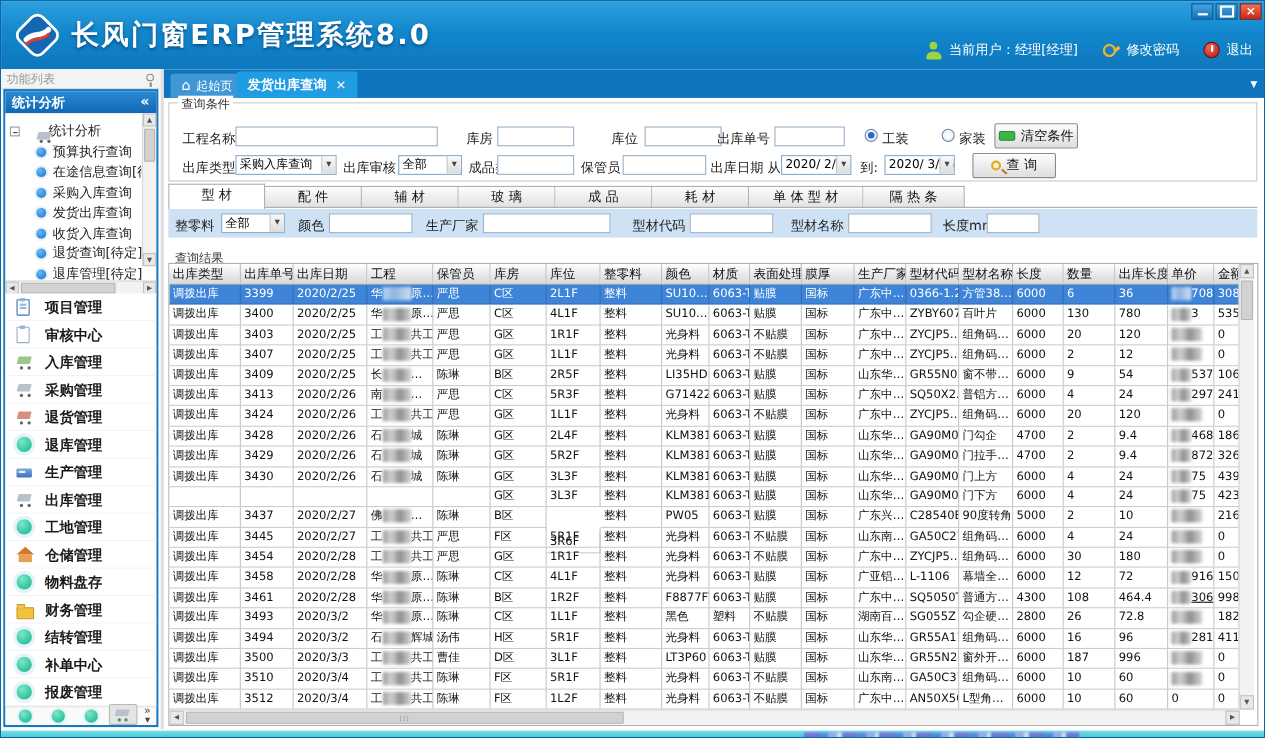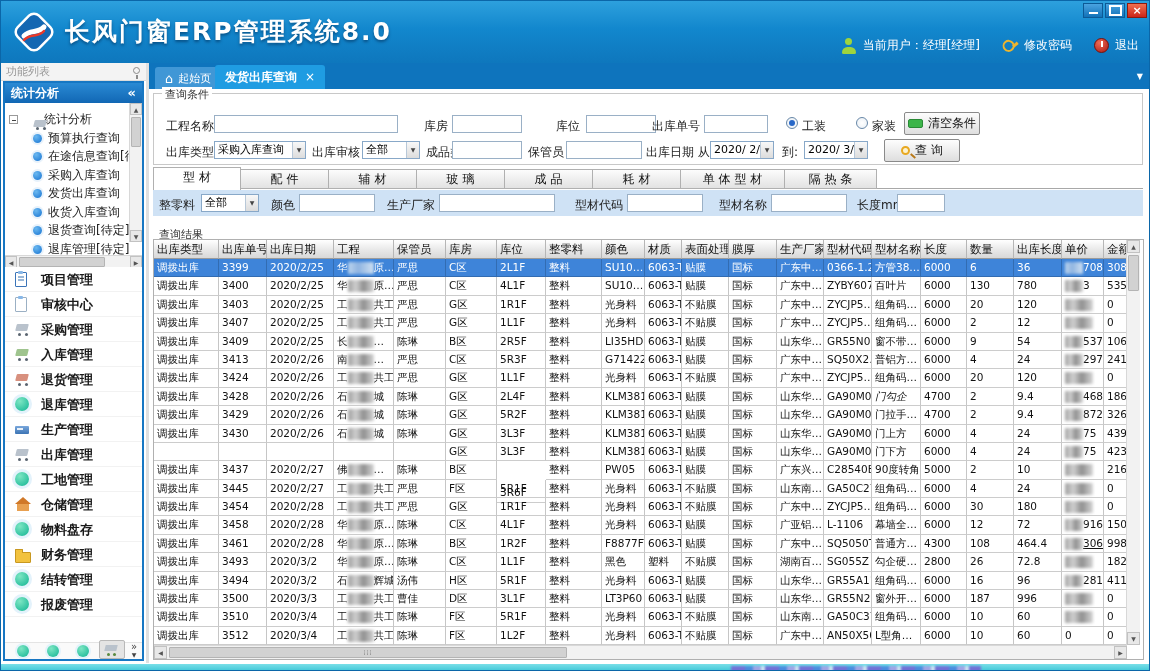--- a/index.html
+++ b/index.html
@@ -249,28 +249,28 @@
       <div class="menu">
           <div class="menu-item">
             <span class="micon clipboard-blue"></span>
             <span class="mlabel">项目管理</span>
           </div>
           <div class="menu-item">
             <span class="micon clipboard-white"></span>
             <span class="mlabel">审核中心</span>
           </div>
           <div class="menu-item">
+            <span class="micon cart-in"></span>
+            <span class="mlabel">入库管理</span>
+          </div>
+          <div class="menu-item">
             <span class="micon cart"></span>
             <span class="mlabel">采购管理</span>
           </div>
           <div class="menu-item">
-            <span class="micon cart-in"></span>
-            <span class="mlabel">入库管理</span>
-          </div>
-          <div class="menu-item">
             <span class="micon cart-return"></span>
             <span class="mlabel">退货管理</span>
           </div>
           <div class="menu-item">
             <span class="micon circle"></span>
             <span class="mlabel">退库管理</span>
           </div>
           <div class="menu-item">
             <span class="micon machine"></span>
             <span class="mlabel">生产管理</span>
@@ -291,20 +291,24 @@
             <span class="micon circle"></span>
             <span class="mlabel">物料盘存</span>
           </div>
           <div class="menu-item">
             <span class="micon folder"></span>
             <span class="mlabel">财务管理</span>
           </div>
           <div class="menu-item">
             <span class="micon circle"></span>
             <span class="mlabel">结转管理</span>
+          </div>
+          <div class="menu-item">
+            <span class="micon circle"></span>
+            <span class="mlabel">补单中心</span>
           </div>
           <div class="menu-item">
             <span class="micon circle"></span>
             <span class="mlabel">报废管理</span>
           </div>
         </div>
       <div class="side-footer">
         <span class="fdot" style="left:12px;"></span>
         <span class="fdot" style="left:42px;"></span>
         <span class="fdot" style="left:72px;"></span>
@@ -597,21 +601,21 @@
             <div class="gc" style="width: 52px;">陈琳</div>
             <div class="gc" style="width: 51px;">G区</div>
             <div class="gc" style="width: 49px;">2L4F</div>
             <div class="gc" style="width: 56px;">整料</div>
             <div class="gc" style="width: 43px;">KLM3817</div>
             <div class="gc" style="width: 37px;">6063-T5</div>
             <div class="gc" style="width: 47px;">贴膜</div>
             <div class="gc" style="width: 48px;">国标</div>
             <div class="gc" style="width: 47px;">山东华…</div>
             <div class="gc" style="width: 48px;">GA90M06…</div>
-            <div class="gc" style="width: 49px; font-style: italic;">门勾企</div>
+            <div class="gc" style="width: 49px;">门勾企</div>
             <div class="gc" style="width: 46px;">4700</div>
             <div class="gc" style="width: 47px;">2</div>
             <div class="gc" style="width: 48px;">9.4</div>
             <div class="gc" style="width: 42px;"><span class="blurbox price-blur" style="width: 18px;"></span><span>468</span></div>
             <div class="gc" style="width: 23px;">186</div>
           </div>
           <div class="grow">
             <div class="gc" style="width: 65px;">调拨出库</div>
             <div class="gc" style="width: 48px;">3429</div>
             <div class="gc" style="width: 67px;">2020/2/26</div>

